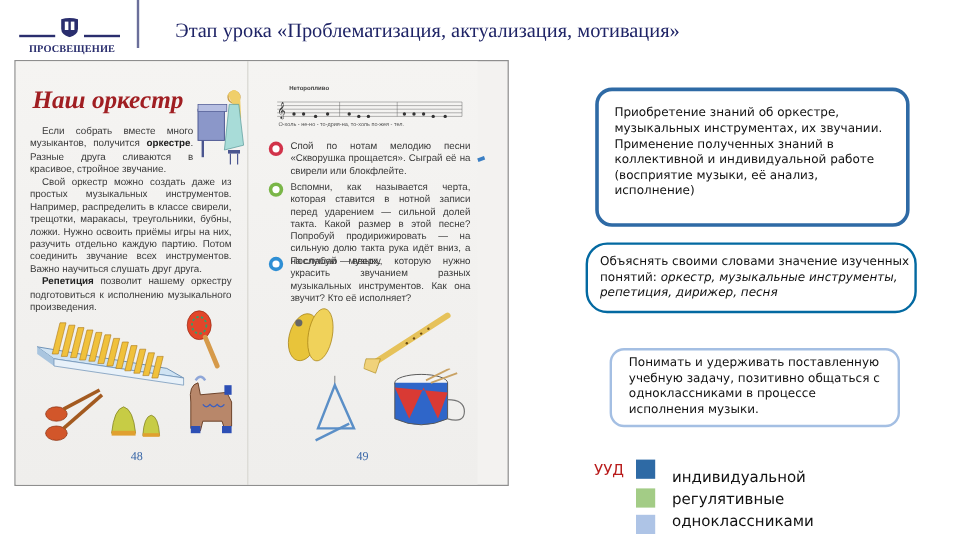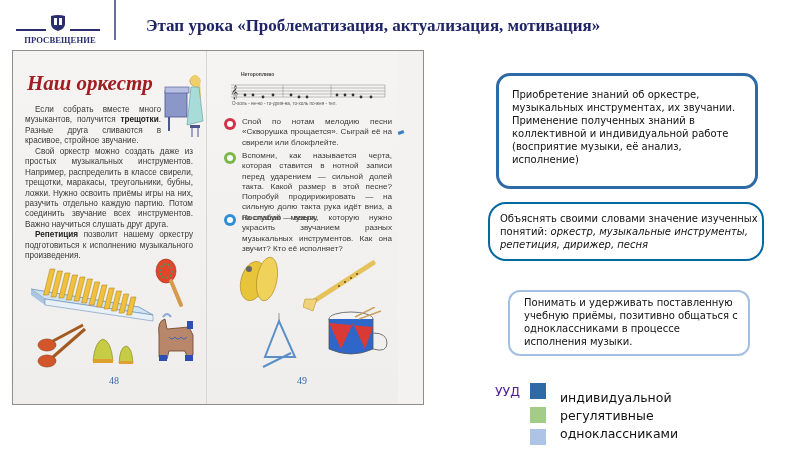--- a/index.html
+++ b/index.html
@@ -6,21 +6,21 @@
   html, body { width: 800px; height: 450px; background: #ffffff; overflow: hidden; }
   body { position: relative; font-family: "Liberation Sans", sans-serif; }
 
   
   .logo { position: absolute; left: 14px; top: 8px; width: 90px; height: 40px; }
   .logo .mark { position: absolute; left: 36px; top: 6px; width: 16px; height: 17px; }
   .logo .line-l { position: absolute; left: 2px; top: 21px; width: 30px; height: 2px; background: #2a2e6e; }
   .logo .line-r { position: absolute; left: 56px; top: 21px; width: 30px; height: 2px; background: #2a2e6e; }
   .logo .wordmark { position: absolute; left: 0; top: 27px; width: 92px; font-family: "Liberation Serif", serif; font-weight: bold; font-size: 8.6px; color: #2a2e6e; letter-spacing: 0.1px; text-align: center; }
   .header-divider { position: absolute; left: 114px; top: 0; width: 2px; height: 40px; background: #6b6f9a; }
-  .slide-title { position: absolute; left: 146px; top: 16px; font-family: "Liberation Serif", serif; font-weight: bold; font-size: 17px; color: #1f2466; white-space: nowrap; }
+  .slide-title { position: absolute; left: 146px; top: 16px; font-family: "Liberation Serif", serif; font-weight: normal; font-size: 17px; color: #1f2466; white-space: nowrap; }
 
   
   .book { position: absolute; left: 12px; top: 50px; width: 412px; height: 355px; border: 1px solid #8e8e8e; background: #f3f2f0; overflow: hidden; }
   .book .page { position: absolute; top: 0; height: 100%; background: linear-gradient(180deg, #f5f4f2, #efeeec); }
   .book .page-l { left: 0; width: 193px; }
   .book .page-r { left: 193px; width: 192px; border-left: 1px solid #d8d6d2; }
   .book-title { position: absolute; left: 14px; top: 20px; font-family: "Liberation Serif", serif; font-style: italic; font-weight: bold; font-size: 21px; color: #a01e22; }
   .book-text { position: absolute; font-size: 8.2px; line-height: 10.4px; color: #3a3a3a; text-align: justify; }
   .book-text p { text-indent: 10px; }
   .book-text b { color: #222; }
@@ -38,21 +38,21 @@
   .arrow-tip { position: absolute; left: 398px; top: 131px; width: 6px; height: 3px; background: #3b7fc4; transform: rotate(-20deg); }
 
   
   .box { position: absolute; background: #fff; font-family: "DejaVu Sans", sans-serif; font-size: 10px; line-height: 13px; color: #111; }
   .box-blue { left: 496px; top: 73px; width: 262px; height: 116px; border: 3px solid #2e6aa5; border-radius: 14px; padding: 12px 6px 0 13px; }
   .box-green { left: 488px; top: 202px; width: 276px; height: 59px; border: 2px solid #0369a1; border-radius: 18px; padding: 8px 4px 0 10px; }
   .box-green i { font-style: italic; }
   .box-lblue { left: 508px; top: 290px; width: 242px; height: 66px; border: 2px solid #a4bfe3; border-radius: 12px; padding: 4px 4px 0 14px; }
 
   
-  .legend-label { position: absolute; left: 495px; top: 384px; font-family: "DejaVu Sans", sans-serif; font-size: 12.5px; color: #4c1d95; text-align: right; }
+  .legend-label { position: absolute; left: 495px; top: 384px; font-family: "DejaVu Sans", sans-serif; font-size: 12.5px; color: #b91c1c; text-align: right; }
   .legend-swatch { position: absolute; left: 530px; width: 16px; height: 16px; }
   .legend-text { position: absolute; left: 560px; font-family: "DejaVu Sans", sans-serif; font-size: 12.5px; color: #111; }
 </style>
 </head>
 <body>
 
 <div class="logo">
   <svg class="mark" viewBox="0 0 16 17">
     <path d="M1 2 Q8 0 15 2 L15 10 Q15 15 8 17 Q1 15 1 10 Z" fill="#2a2e6e"></path>
     <rect x="4" y="4" width="3" height="7" fill="#fff"></rect>
@@ -75,21 +75,21 @@
       <rect x="5" y="44" width="2" height="14" fill="#4b5690"></rect>
       <circle cx="32" cy="8" r="5" fill="#f3d7b6" stroke="#c79b3e"></circle>
       <path d="M27 6 Q32 -2 37 6 L38 26 L34 20 Z" fill="#f0cf6a"></path>
       <path d="M28 14 L36 14 L40 48 L24 52 Z" fill="#a8dcd8" stroke="#5a9b9a" stroke-width="0.6"></path>
       <rect x="27" y="52" width="10" height="3" fill="#4b5690"></rect>
       <line x1="29" y1="55" x2="29" y2="64" stroke="#4b5690"></line>
       <line x1="35" y1="55" x2="35" y2="64" stroke="#4b5690"></line>
     </svg>
 
     <div class="book-text" style="left:12px; top:54px; width:136px;">
-      <p><span>Если собрать вместе много музыкантов, получится </span><b>трещотки</b><span>. Разные друга сливаются в красивое, стройное звучание.</span></p>
+      <p><span>Если собрать вместе много музыкантов, получится </span><b>оркестре</b><span>. Разные друга сливаются в красивое, стройное звучание.</span></p>
     </div>
     <div class="book-text" style="left:12px; top:96px; width:168px;">
       <p>Свой оркестр можно создать даже из простых музыкальных инструментов. Например, распределить в классе свирели, трещотки, маракасы, треугольники, бубны, ложки. Нужно освоить приёмы игры на них, разучить отдельно каждую партию. Потом соединить звучание всех инструментов. Важно научиться слушать друг друга.</p>
       <p><b>Репетиция</b><span> позволит нашему оркестру подготовиться к исполнению музыкального произведения.</span></p>
     </div>
 
     <svg style="position:absolute; left:16px; top:214px; width:126px; height:58px;" viewBox="0 0 126 58">
       <polygon points="2,24 110,42 124,50 16,34" fill="#cfe3f3" stroke="#6b8fb5" stroke-width="0.8"></polygon>
       <polygon points="2,24 16,34 16,40 2,30" fill="#a9c5df"></polygon>
       <polygon points="16,34 124,50 124,56 16,40" fill="#e8f1f9" stroke="#6b8fb5" stroke-width="0.6"></polygon>
@@ -233,21 +233,21 @@
 
 <div class="box box-blue">
   <span>Приобретение знаний об оркестре, музыкальных инструментах, их звучании. Применение полученных знаний в коллективной и индивидуальной работе (восприятие музыки, её анализ, исполнение)</span>
 </div>
 
 <div class="box box-green">
   <span>Объяснять своими словами значение изученных понятий: </span><i>оркестр, музыкальные инструменты, репетиция, дирижер, песня</i>
 </div>
 
 <div class="box box-lblue">
-  <span>Понимать и удерживать поставленную учебную приёмы, позитивно общаться с одноклассниками в процессе исполнения музыки.</span>
+  <span>Понимать и удерживать поставленную учебную задачу, позитивно общаться с одноклассниками в процессе исполнения музыки.</span>
 </div>
 
 <div class="legend-label">УУД</div>
 <div class="legend-swatch" style="top:383px; background:#2e6aa5;"></div>
 <div class="legend-text" style="top:390px;">индивидуальной</div>
 <div class="legend-swatch" style="top:407px; background:#a3cc86;"></div>
 <div class="legend-text" style="top:408px;">регулятивные</div>
 <div class="legend-swatch" style="top:429px; background:#aec4e6;"></div>
 <div class="legend-text" style="top:426px;">одноклассниками</div>
 

